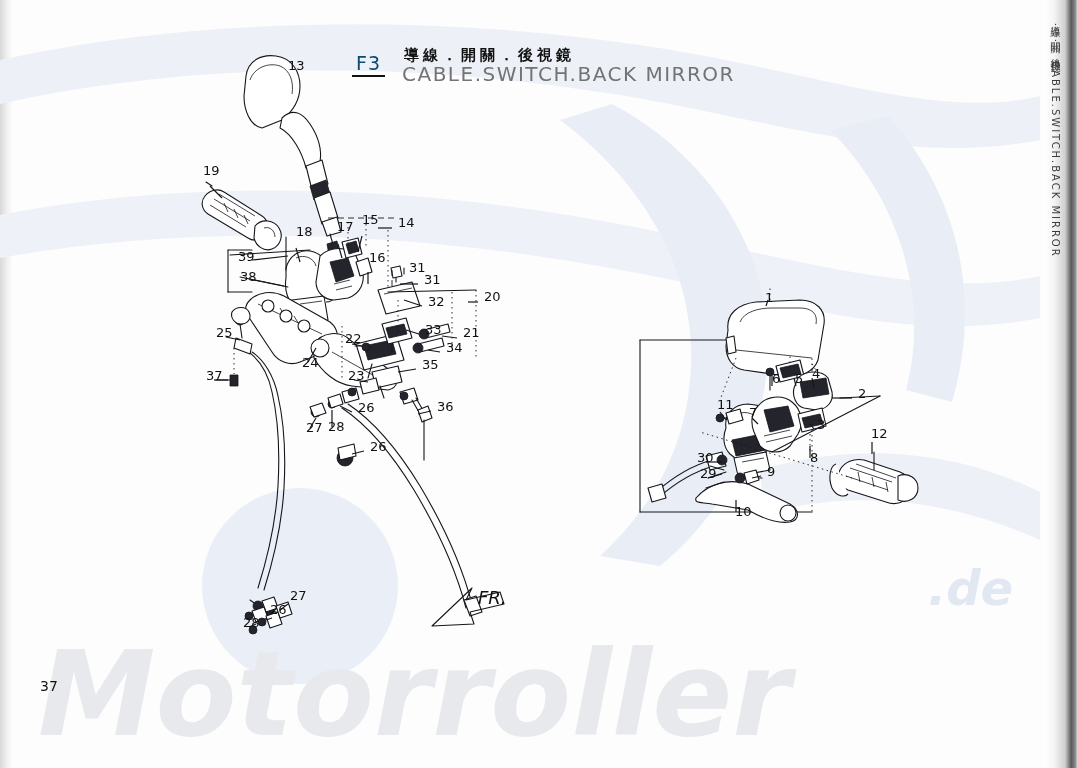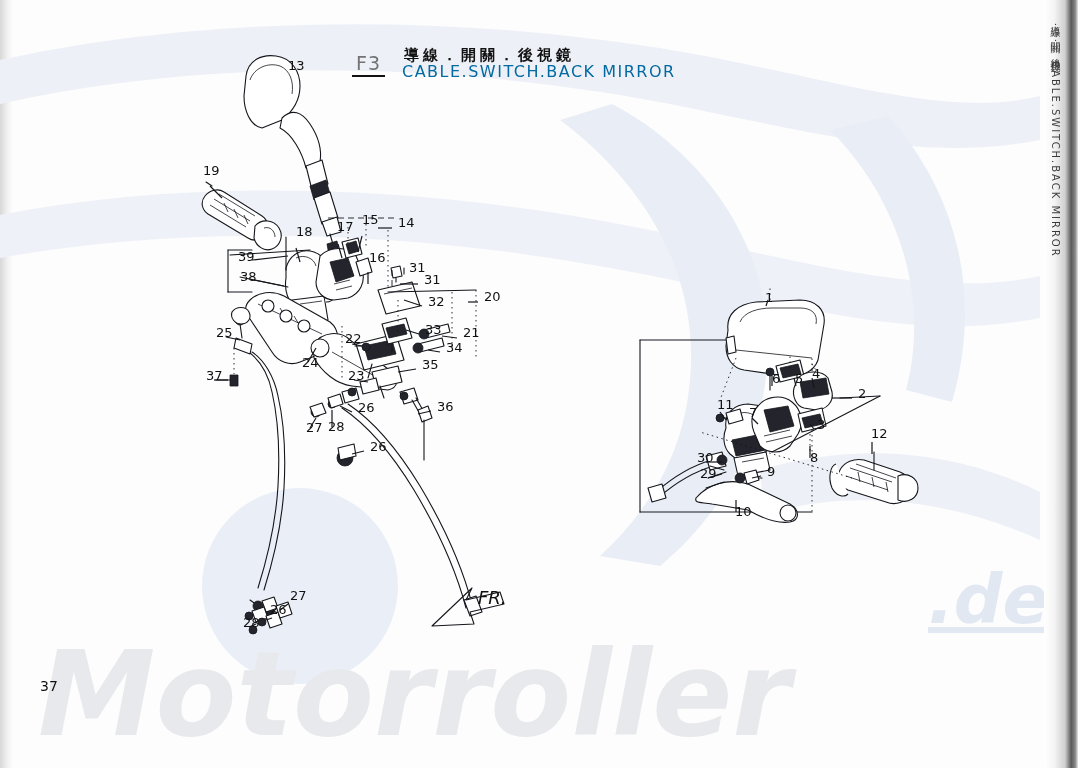--- a/index.html
+++ b/index.html
@@ -22,23 +22,23 @@
     letter-spacing:1px;white-space:nowrap;
   }
   .wm-bottom{
     left:38px;top:592px;
     font-size:118px;color:#e8e9ec;
     font-family:"DejaVu Sans", sans-serif;
     font-weight:bold;font-style:italic;white-space:nowrap;margin-top:33px;
   }
   .wm-de{
     left:928px;top:560px;
-    font-size:68px;color:#e2e8f2;
-    font-family:"DejaVu Sans", sans-serif;
-    font-weight:bold;font-style:italic;white-space:nowrap;text-decoration:underline;
+    font-size:48px;color:#e2e8f2;
+    font-family:"DejaVu Sans", sans-serif;
+    font-weight:bold;font-style:italic;white-space:nowrap;
   }
   .wm-swoosh{position:absolute;inset:0;pointer-events:none;}
   
   .spine{
     position:absolute;right:0;top:0;width:34px;height:768px;
     background:linear-gradient(90deg,#ffffff 0%,#f4f4f4 30%,#cfcfcf 62%,#5a5a5a 80%,#8a8a8a 92%,#e8e8e8 100%);
   }
   .spine-text{
     position:absolute;right:16px;top:18px;
     writing-mode:vertical-rl;
@@ -47,32 +47,32 @@
     white-space:nowrap;opacity:.85;
   }
   .edge-left{
     position:absolute;left:0;top:0;width:14px;height:768px;
     background:linear-gradient(90deg,#d8d8d8 0%,#f2f2f2 55%,#ffffff 100%);
   }
   
   .hdr{position:absolute;left:352px;top:38px;}
   .hdr-fig{
     position:absolute;left:0;top:14px;
-    font-size:19px;color:#737373;letter-spacing:1px;
+    font-size:19px;color:#0c4a6e;letter-spacing:1px;
     font-family:"DejaVu Sans", sans-serif;
     border-bottom:2px solid #111;padding:0 4px 1px 4px;
   }
   .hdr-cn{
     position:absolute;left:52px;top:8px;
     font-size:15px;color:#111;letter-spacing:4px;white-space:nowrap;
     font-family:"DejaVu Sans", sans-serif;font-weight:bold;
   }
   .hdr-en{
     position:absolute;left:50px;top:24px;
-    font-size:16px;color:#0369a1;letter-spacing:1.5px;white-space:nowrap;
+    font-size:20px;color:#737373;letter-spacing:1.5px;white-space:nowrap;
     font-family:"DejaVu Sans", sans-serif;
   }
   .page-no{
     position:absolute;left:40px;top:678px;
     font-size:14px;color:#111;
     font-family:"DejaVu Sans", sans-serif;
   }
   
   svg.drawing{position:absolute;left:0;top:0;width:1078px;height:768px;}
   .ln{stroke:#15161c;stroke-width:1.1;fill:none;stroke-linecap:round;stroke-linejoin:round;}

